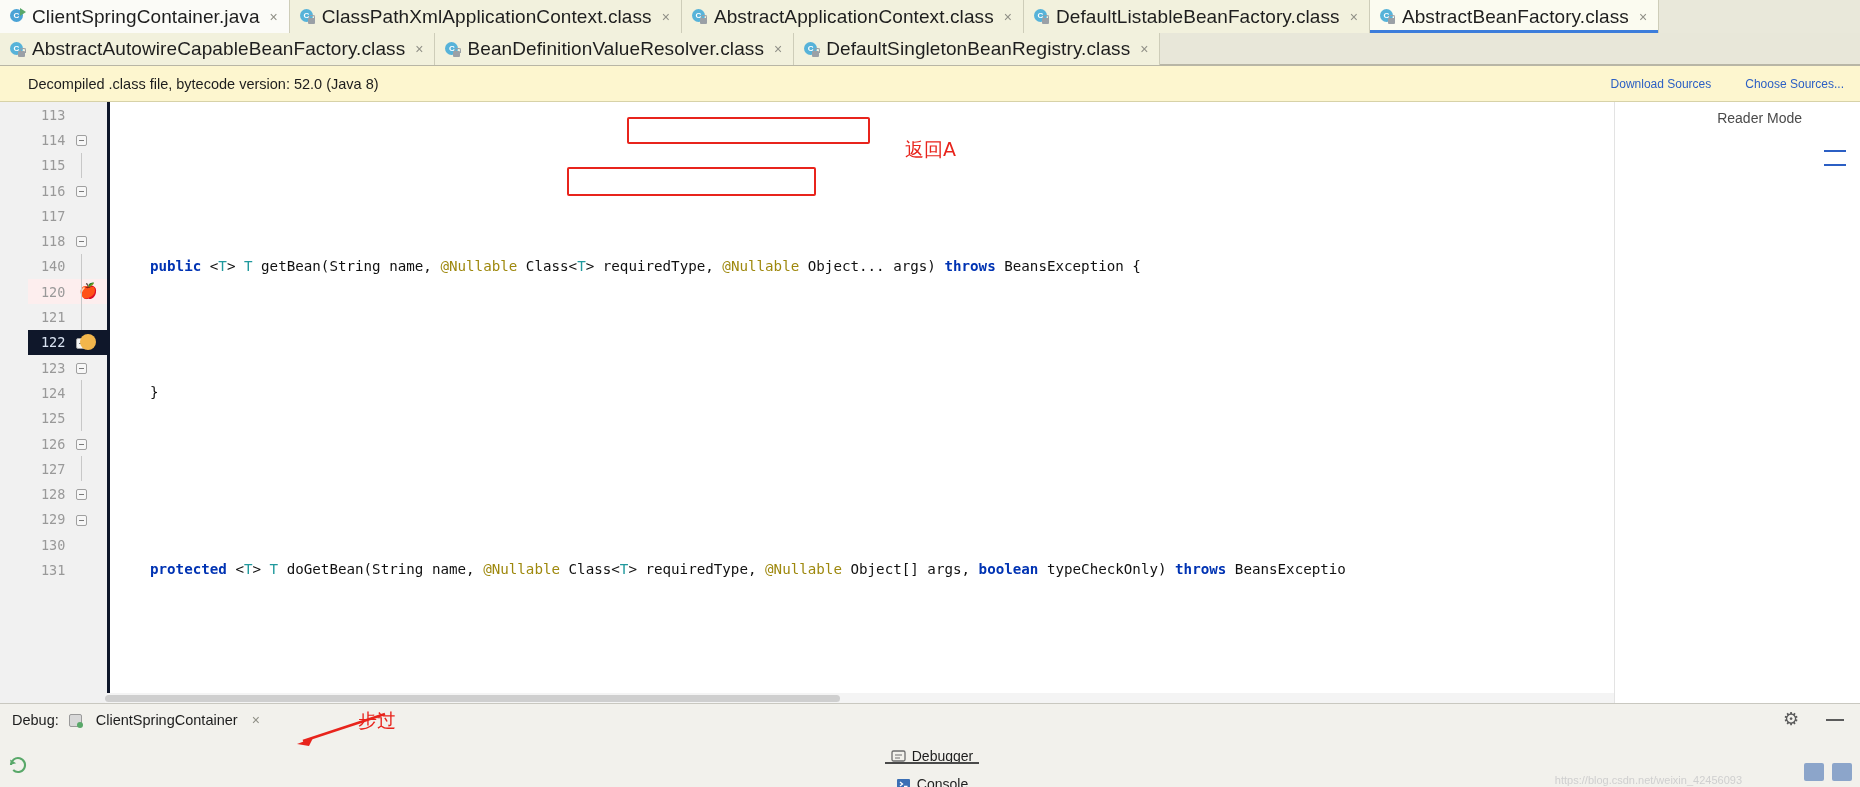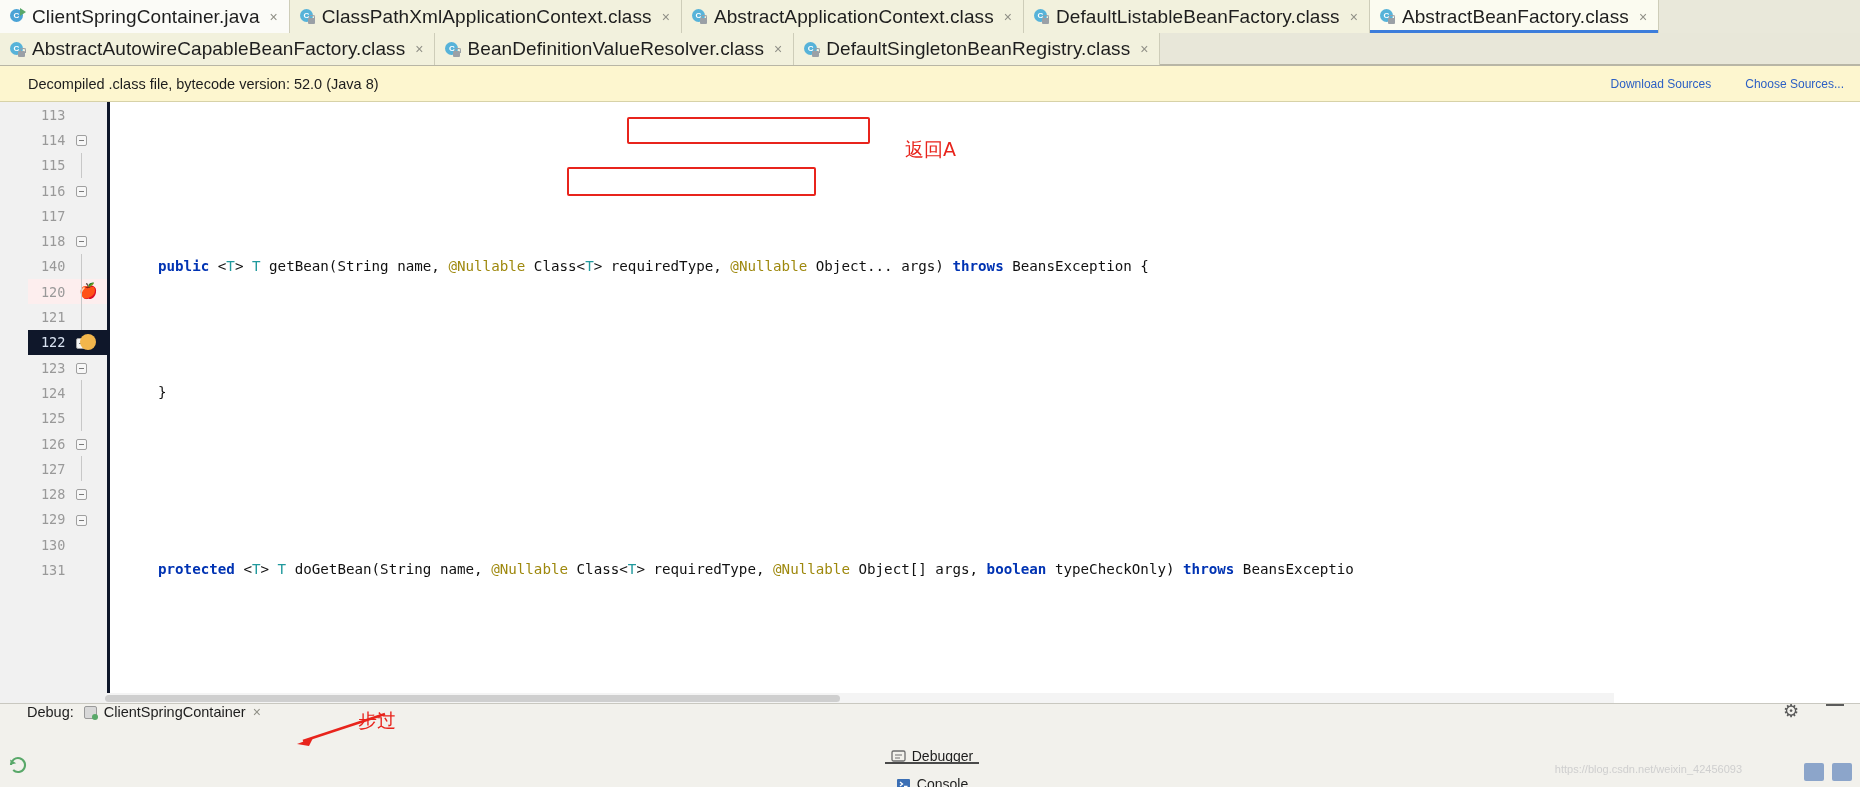--- a/index.html
+++ b/index.html
@@ -90,21 +90,21 @@
   .fold{ position:absolute; left:5px; top:8px; width:11px; height:11px;
        border:1px solid #a0a0a0; background:#f7f7f7; border-radius:2px; }
   .fold:before{ content:""; position:absolute; left:2px; top:4px; width:5px; height:1px; background:#7a7a7a; }
   .foldline{ position:absolute; left:10px; top:0; bottom:0; width:1px; background:#c8c8c8; }
 
   .code{
     position:relative; flex:1; overflow:hidden;
     font-family:"DejaVu Sans Mono", monospace; font-size:14.2px; line-height:25.3px;
     white-space:pre; color:#111111;
   }
-  .crow{ height:25.3px; padding-left:24px; position:relative;margin-left:24px; }
+  .crow{ height:25.3px; padding-left:40px; position:relative; }
 
   .kw{ color:#0033b3; font-weight:bold; }
   .typ{ color:#20999d; }
   .ann{ color:#9e880d; }
   .num0{ color:#1750eb; }
   .pill{
     background:#eeeeee; border-radius:3px; padding:1px 5px;
     color:#8d8d8d; font-style:normal; font-size:13px;
   }
 
@@ -125,23 +125,23 @@
     font-family:"DejaVu Sans", sans-serif; font-weight:500;
   }
   .redarrow{ position:absolute; pointer-events:none; }
 
   
   .hscroll{ position:absolute; left:105px; right:246px; bottom:0; height:10px; background:#f4f4f4; }
   .hscroll .thumb{ position:absolute; left:0; top:2px; height:7px; width:735px; background:#cfcfcf; border-radius:4px; }
 
   
   .debugpanel{ height:84px; flex:none; background:#f2f1ec; border-top:1px solid #c9c8c0; position:relative; }
-  .dbgtitlerow{ height:32px; display:flex; align-items:flex-start; padding-left:27px; gap:10px; }
+  .dbgtitlerow{ height:32px; display:flex; align-items:center; padding-left:12px; gap:10px; }
   .dbgtitlerow .dlabel{ font-size:14.5px; color:#1d1d1d; }
-  .dbgchip{ display:flex; align-items:center; gap:7px; font-size:14.5px; color:#1d1d1d; }
+  .dbgchip{ display:flex; align-items:center; gap:14px; font-size:14.5px; color:#1d1d1d; }
   .dbgchip .sq{ width:13px;height:13px; background:#d8d8d8; border:1px solid #9a9a9a; border-radius:2px; position:relative; }
   .dbgchip .sq:after{ content:""; position:absolute; right:-2px; bottom:-2px; width:6px;height:6px;border-radius:50%;background:#59a869; }
   .dbgchip .xc{ color:#8f8f86; font-size:14px; }
   .dbgtitlerow .rspacer{ flex:1; }
   .gear{ width:17px;height:17px; position:relative; margin-right:16px; }
   .gear:before{ content:"\2699"; position:absolute; left:0; top:-4px; font-size:18px; color:#5b5b5b; }
   .minus{ width:18px; height:2px; background:#5b5b5b; margin-right:16px; }
 
   .dbgtabrow{ height:40px; display:flex; align-items:center; gap:12px; padding-left:4px;flex-direction:column; }
   .dtab{
@@ -151,21 +151,21 @@
   .dtab.active:after{ content:""; position:absolute; left:8px; right:8px; bottom:0; height:2px; background:#4a4a4a; }
   .dtab .ic{ width:15px; height:14px; flex:none; }
   .vline{ width:1px; height:22px; background:#cdcdc6; margin:0 6px; }
   .tbtn{ width:30px; height:28px; display:flex; align-items:center; justify-content:center; }
 
   .restartbtn{
     position:absolute; left:4px; bottom:8px; width:28px; height:28px;
     display:flex; align-items:center; justify-content:center;
   }
   .watermark{
-    position:absolute; right:118px; bottom:12px; font-size:11px; color:#cfcfcf;
+    position:absolute; right:118px; bottom:1px; font-size:11px; color:#cfcfcf;
     font-family:"Liberation Sans",sans-serif;
   }
   .cornerbtns{ position:absolute; right:8px; bottom:6px; display:flex; gap:8px; }
   .cb{ width:20px; height:18px; background:#6a8bbf; border-radius:2px; opacity:.75; }
 </style>
 </head>
 <body>
 
 <div class="app">
 
@@ -399,20 +399,25 @@
 
       
 
       
       
       
       
       
     </div>
 
+    <div class="readerstrip">
+      <span class="readerlbl">Reader Mode</span>
+      <span class="rmark" style="top:48px;"></span>
+      <span class="rmark" style="top:62px;"></span>
+    </div>
 
     <div class="redbox" style="left:627px; top:15px; width:243px; height:27px;"></div>
     <div class="redbox" style="left:567px; top:65px; width:249px; height:29px;"></div>
     <span class="cn" style="left:905px; top:35px;">返回A</span>
 
     <div class="hscroll">
       <div class="thumb"></div>
     </div>
   </div>
 

